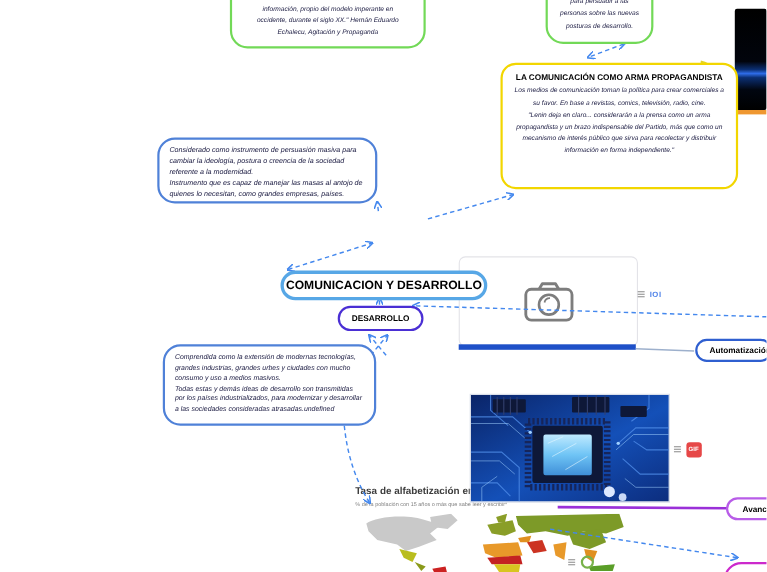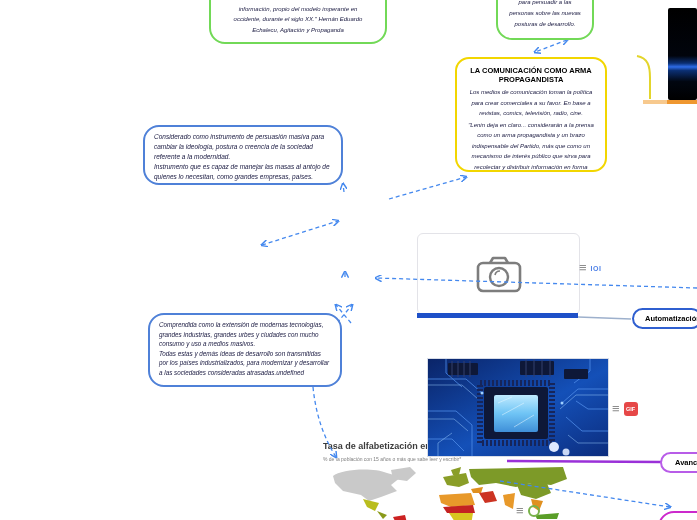--- a/index.html
+++ b/index.html
@@ -11,21 +11,21 @@
   .note p{margin:0;}
   .green{border-color:#72d957;}
   .yellow{border-color:#f2d600;}
   .bluenote{border-color:#4f81d8;}
   .noteA{left:209px;top:-64px;width:178px;height:108px;padding:8px 14px 7px;
          display:flex;flex-direction:column;justify-content:flex-end;
          font-size:6px;line-height:10.5px;text-align:center;}
   .noteB{left:496px;top:-60px;width:98px;height:100px;padding:8px 10px 8px;
          display:flex;flex-direction:column;justify-content:flex-end;
          font-size:6px;line-height:11px;text-align:center;}
-  .noteC{left:455px;top:57px;width:152px;height:115px;padding:5px 10px;text-align:center;
+  .noteC{left:455px;top:57px;width:216px;height:115px;padding:5px 10px;text-align:center;
          font-size:6px;line-height:10.5px;border-radius:14px;}
   .noteC h3{margin:2px 0 3px;font-style:normal;font-size:7.5px;line-height:9px;color:#000;}
   .noteC p{margin-bottom:1px;}
   .noteD{left:143px;top:125px;width:200px;height:60px;padding:5px 9px;
          font-size:6.5px;line-height:10px;text-align:left;}
   .noteH{left:148px;top:313px;width:194px;height:74px;padding:5px 9px;
          font-size:6.3px;line-height:9.6px;text-align:left;}
   
   .pill{position:absolute;background:#fff;border:2px solid;border-radius:13px;
         font-weight:bold;color:#000;display:flex;align-items:center;justify-content:center;
@@ -90,20 +90,22 @@
   <div class="note bluenote noteD">
     <p>Considerado como instrumento de persuasión masiva para cambiar la ideología, postura o creencia de la sociedad referente a la modernidad.</p>
     <p>Instrumento que es capaz de manejar las masas al antojo de quienes lo necesitan, como grandes empresas, países.</p>
   </div>
 
   <div class="note bluenote noteH">
     <p>Comprendida como la extensión de modernas tecnologías, grandes industrias, grandes urbes y ciudades con mucho consumo y uso a medios masivos.</p>
     <p>Todas estas y demás ideas de desarrollo son transmitidas por los países industrializados, para modernizar y desarrollar a las sociedades consideradas atrasadas.undefined</p>
   </div>
 
+  <div class="pill pillF">COMUNICACION Y DESARROLLO</div>
+  <div class="pill pillG">DESARROLLO</div>
   <div class="pill pillK">Automatización</div>
   <div class="pill pillN">Avanc</div>
   <div class="pill pillQ"></div>
 
   <div class="cardI">
     <svg width="46" height="38" viewBox="0 0 46 38">
       <path d="M14,8 L17,3 L29,3 L32,8" fill="none" stroke="#7d7d7d" stroke-width="2.6" stroke-linejoin="round"></path>
       <rect x="2" y="8" width="42" height="28" rx="5" fill="none" stroke="#7d7d7d" stroke-width="2.6"></rect>
       <circle cx="23" cy="22" r="9" fill="none" stroke="#7d7d7d" stroke-width="2.4"></circle>
       <path d="M19,20 a5,5 0 0 1 5,-4" fill="none" stroke="#7d7d7d" stroke-width="1.6"></path>

